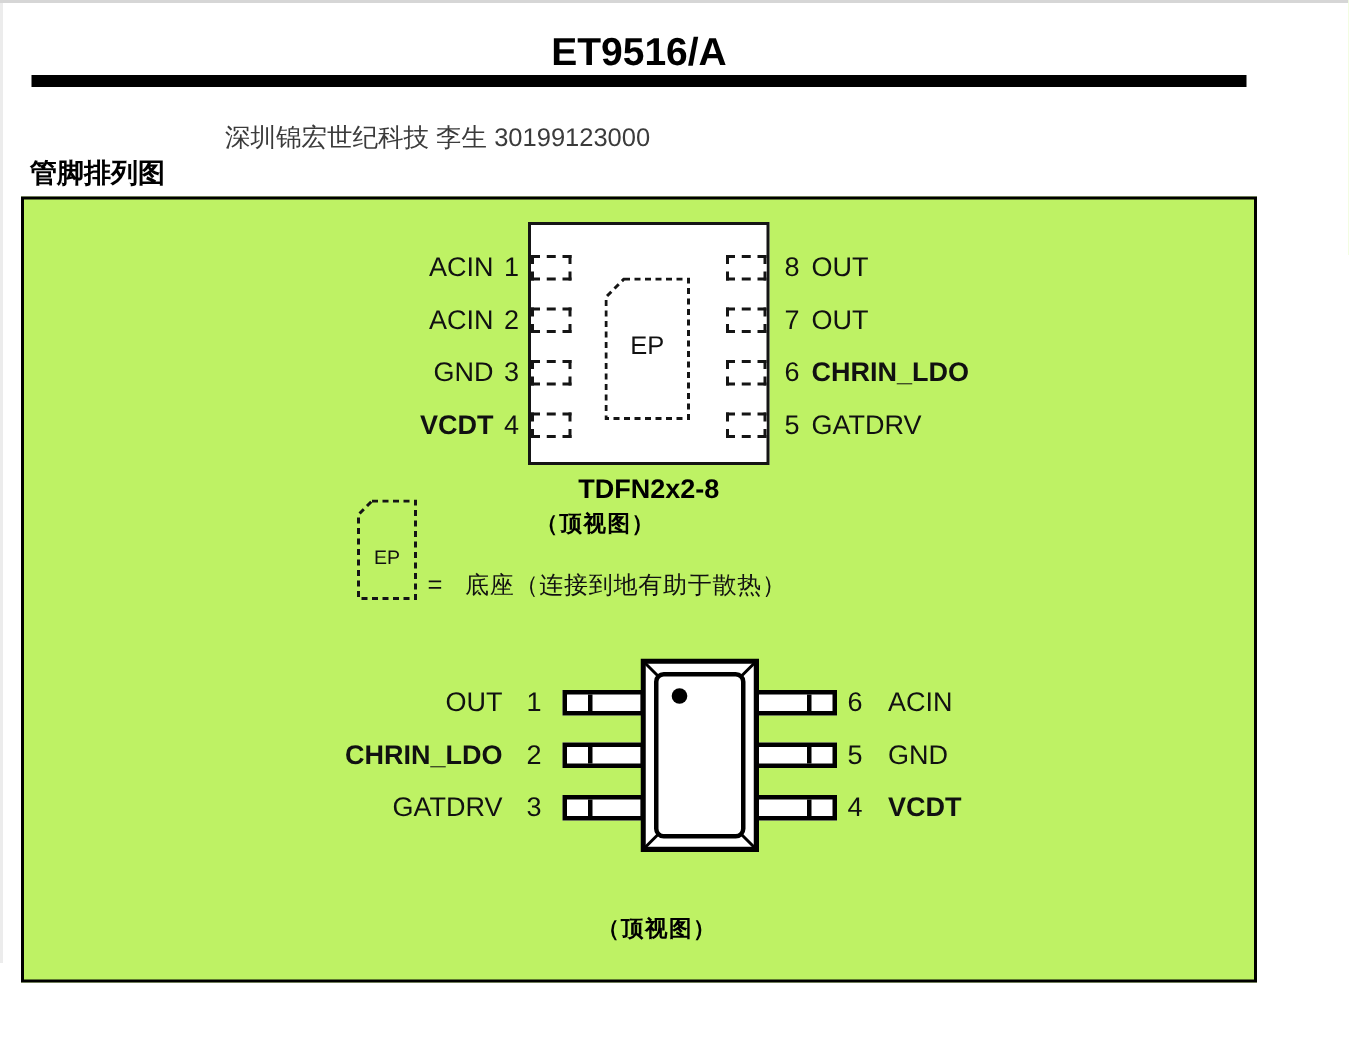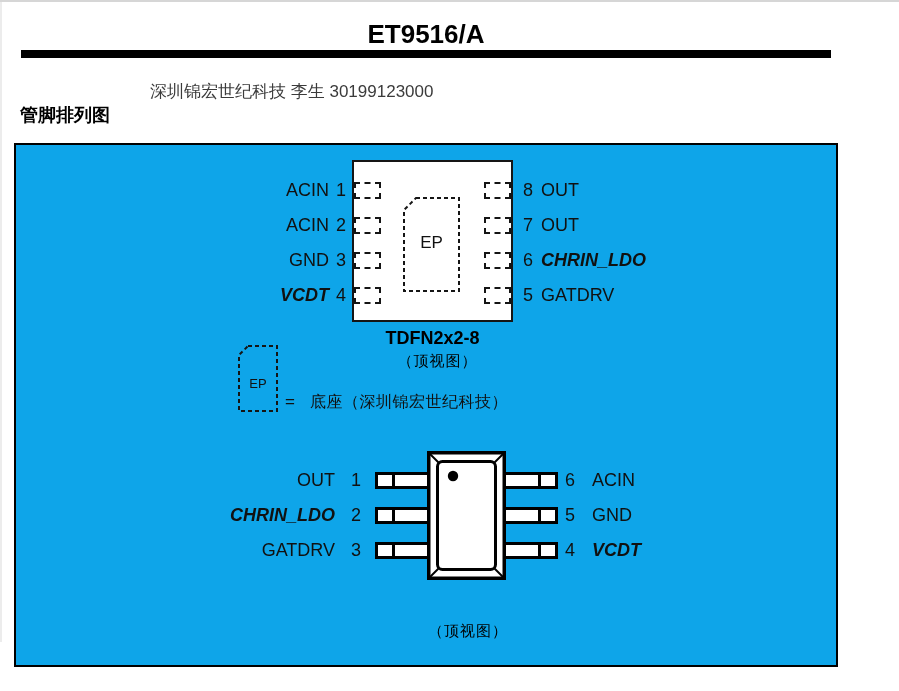--- a/index.html
+++ b/index.html
@@ -18,23 +18,23 @@
   .title {
     position:absolute; left:21px; top:19px; width:810px;
     text-align:center; font-size:26px; font-weight:bold; color:#000;
   }
   .title-rule { position:absolute; left:21px; top:50px; width:810px; height:8px; background:#000; }
 
   .contact { position:absolute; left:150px; top:80px; font-size:17px; color:#3b3b3b; }
   .section-heading { position:absolute; left:20px; top:103px; font-size:18px; font-weight:bold; color:#000; }
 
   .diagram-box {
-    position:absolute; left:14px; top:143px;
+    position:absolute; left:14px; top:131px;
     width:824px; height:524px;
-    border:2px solid #000; background:#0ea5e9;
+    border:2px solid #000; background:#bef264;
   }
 
   
   .tdfn-body {
     position:absolute; left:336px; top:15px; width:161px; height:162px;
     border:2px solid #151515; background:#fff;
   }
   .tdfn-pad {
     position:absolute; width:27px; height:17px;
     border:2px dashed #151515; background:#fff;
@@ -44,29 +44,29 @@
   .row-a { top:37px; } .row-b { top:72px; } .row-c { top:107px; } .row-d { top:142px; }
 
   .tdfn-ep { position:absolute; left:387px; top:52px; width:57px; height:95px; }
   .tdfn-ep svg { position:absolute; left:0; top:0; }
   .ep-text { position:absolute; left:0; top:36px; width:57px; text-align:center; font-size:17px; color:#111; }
 
   .pin-label {
     position:absolute; display:flex; align-items:baseline;
     font-size:18px; line-height:19px; color:#111; white-space:nowrap;
   }
-  .bold { font-weight:bold;font-style:italic; }
+  .bold { font-weight:bold; }
   .tdfn-left  { left:130px; width:200px; justify-content:flex-end; }
   .tdfn-left .pnum { margin-left:7px; }
   .tdfn-right { left:507px; }
   .tdfn-right .pname { margin-left:8px; }
   .lrow-a { top:36px; } .lrow-b { top:71px; } .lrow-c { top:106px; } .lrow-d { top:141px; }
 
   .cap1 { position:absolute; text-align:center; font-weight:bold; font-size:18px; color:#000; }
-  .cap2 { position:absolute; text-align:center; font-weight:normal; font-size:15px; color:#000; letter-spacing:1px; }
+  .cap2 { position:absolute; text-align:left; font-weight:bold; font-size:15px; color:#000; letter-spacing:1px; }
   .tdfn-cap1 { left:336px; top:183px; width:161px; }
   .tdfn-cap2 { left:341px; top:207px; width:161px; }
 
   
   .legend-shape { position:absolute; left:222px; top:200px; width:40px; height:67px; }
   .legend-shape svg { position:absolute; left:0; top:0; }
   .legend-ep { position:absolute; left:0; top:31px; width:40px; text-align:center; font-size:13px; color:#111; }
   .legend-row { position:absolute; left:269px; top:247px; display:flex; align-items:baseline; font-size:17px; color:#111; }
   .legend-desc { margin-left:15px; font-size:16px; letter-spacing:0.5px; }
 
@@ -166,21 +166,21 @@
     <div class="cap2 tdfn-cap2">（顶视图）</div>
 
     <div class="legend-shape">
       <svg width="40" height="67" viewBox="0 0 40 67">
         <polygon points="10,1 39,1 39,66 1,66 1,10" fill="none" stroke="#151515" stroke-width="2" stroke-dasharray="4 3"></polygon>
       </svg>
       <span class="legend-ep">EP</span>
     </div>
     <div class="legend-row">
       <span>=</span>
-      <span class="legend-desc">底座（深圳锦宏世纪科技）</span>
+      <span class="legend-desc">底座（连接到地有助于散热）</span>
     </div>
 
     <div class="pin-label tsot-left trow-a">
       <span class="pname">OUT</span>
       <span class="pnum">1</span>
     </div>
     <div class="pin-label tsot-left trow-b">
       <span class="pname bold">CHRIN_LDO</span>
       <span class="pnum">2</span>
     </div>

